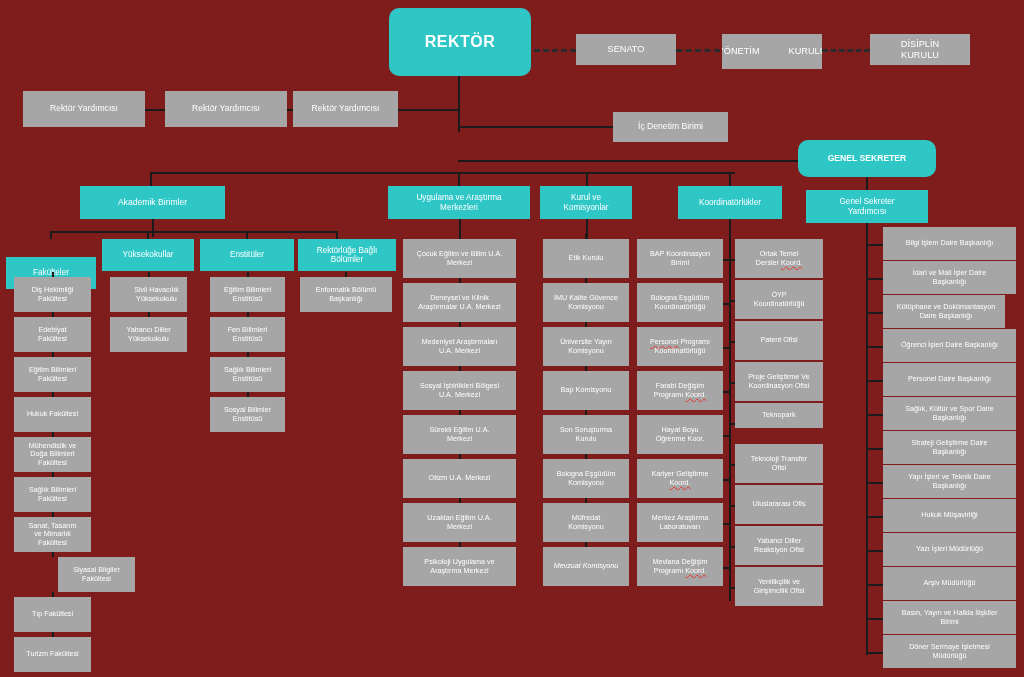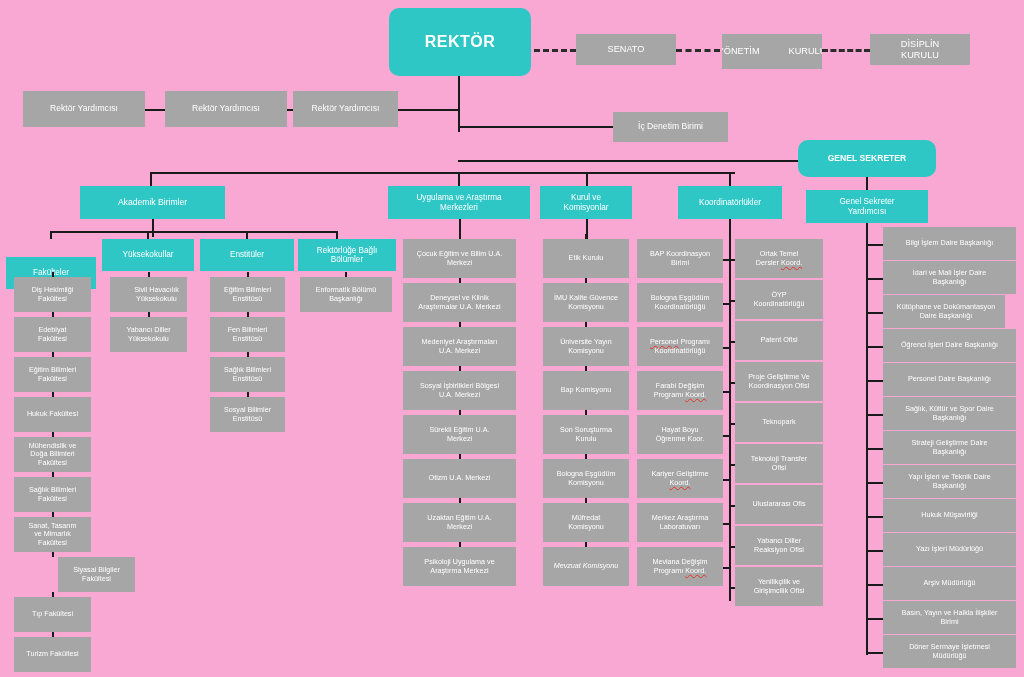--- a/index.html
+++ b/index.html
@@ -1,18 +1,18 @@
 <!DOCTYPE html>
 <html><head>
 <meta charset="utf-8">
 <style>
   html,body{margin:0;padding:0;background:#ffffff;}
   body{width:1024px;height:677px;overflow:hidden;
        font-family:"Liberation Sans","DejaVu Sans",sans-serif;}
-  #chart{position:relative;width:1024px;height:677px;background:#f9a8d4;}
+  #chart{position:relative;width:1024px;height:677px;background:#7f1d1d;}
 
   .node{position:absolute;box-sizing:border-box;display:flex;align-items:center;
         justify-content:center;text-align:center;color:#ffffff;line-height:1.15;
         padding:2px 4px;overflow:hidden;}
   .gray{background:#a6a6a6;}
   .teal{background:#2fc6c6;}
   .rounded{border-radius:10px;}
   .t7{font-size:7.2px;}
   .t8{font-size:8.2px;}
   .t85{font-size:8.6px;}
@@ -353,21 +353,21 @@
       <div class="ln h" style="left: 729px; top: 340.5px; width: 6px;"></div>
       <div class="node gray t7" style="left: 735px; top: 321px; width: 88px; height: 39px; flex-direction: column;">
         <span>Patent Ofisi</span>
       </div>
       <div class="ln h" style="left: 729px; top: 381.5px; width: 6px;"></div>
       <div class="node gray t7" style="left: 735px; top: 362px; width: 88px; height: 39px; flex-direction: column;">
         <span>Proje Geliştirme Ve</span>
         <span>Koordinasyon Ofisi</span>
       </div>
       <div class="ln h" style="left: 729px; top: 422.5px; width: 6px;"></div>
-      <div class="node gray t7" style="left: 735px; top: 403px; width: 88px; height: 39px; flex-direction: column;">
+      <div class="node gray t7" style="left: 735px; top: 403px; width: 88px; height: 25px; flex-direction: column;">
         <span>Teknopark</span>
       </div>
       <div class="ln h" style="left: 729px; top: 463.5px; width: 6px;"></div>
       <div class="node gray t7" style="left: 735px; top: 444px; width: 88px; height: 39px; flex-direction: column;">
         <span>Teknoloji Transfer</span>
         <span>Ofisi</span>
       </div>
       <div class="ln h" style="left: 729px; top: 504.5px; width: 6px;"></div>
       <div class="node gray t7" style="left: 735px; top: 485px; width: 88px; height: 39px; flex-direction: column;">
         <span>Uluslararası Ofis</span>

